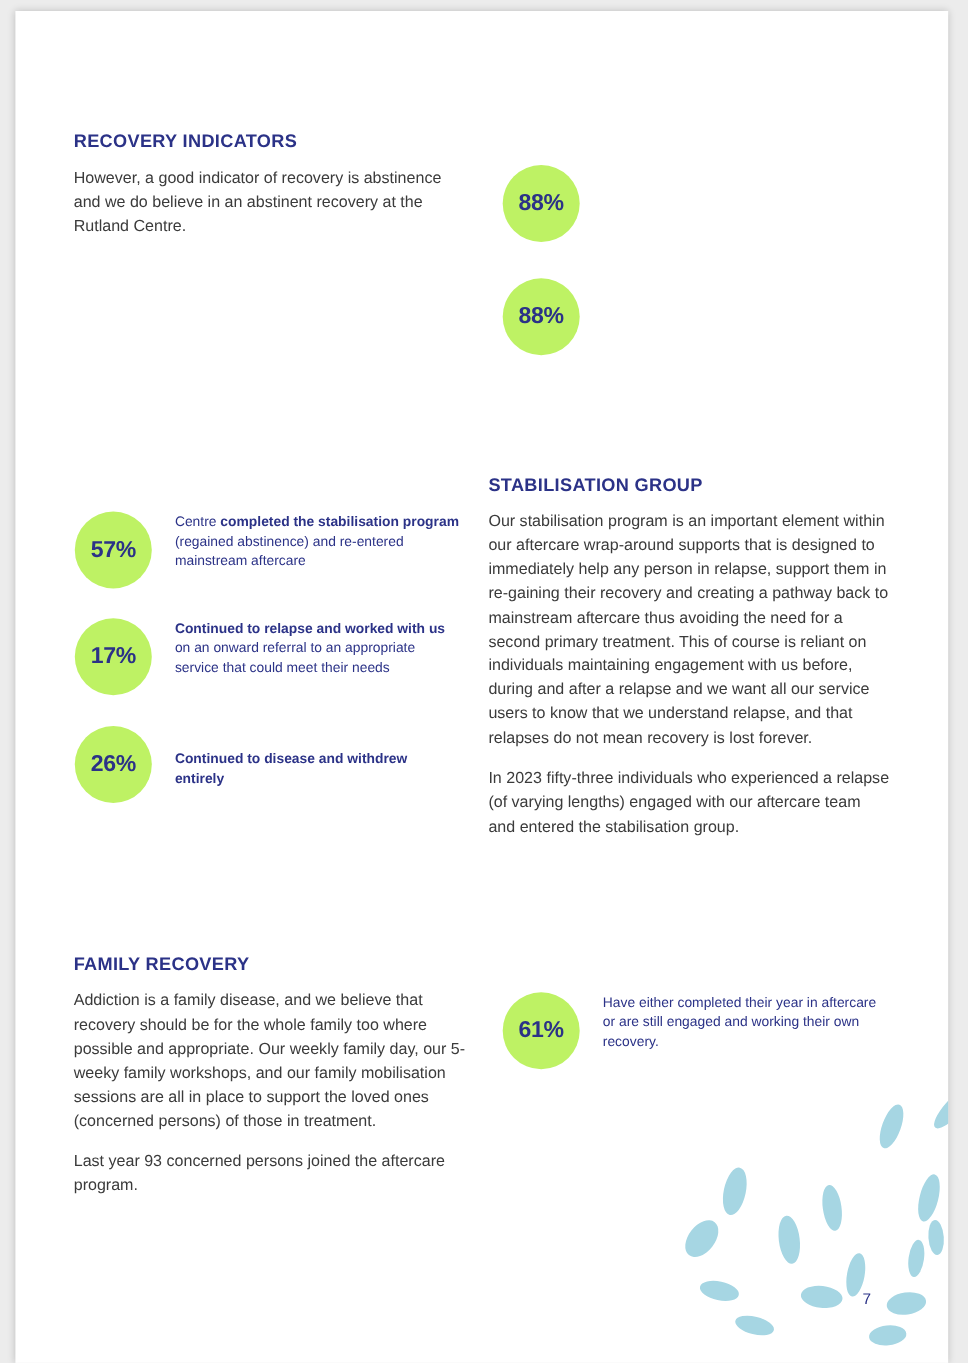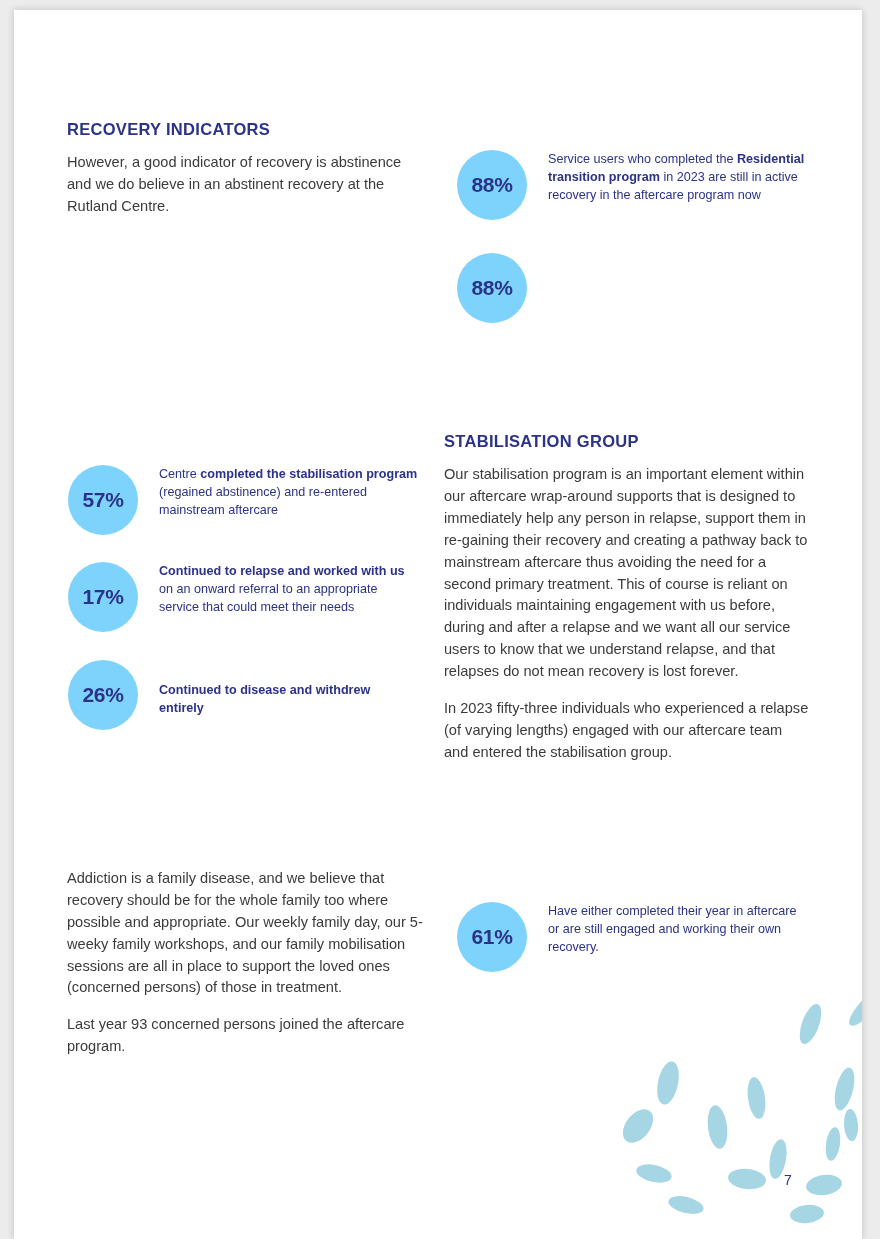--- a/index.html
+++ b/index.html
@@ -69,21 +69,21 @@
   .stat-row {
     position: absolute;
     display: flex;
     align-items: flex-start;
   }
   .stat-circle {
     width: 70px;
     height: 70px;
     min-width: 70px;
     border-radius: 50%;
-    background: #7dd3fc;
+    background: #bef264;
     display: flex;
     align-items: center;
     justify-content: center;
     color: #2b3287;
     font-size: 21px;
     font-weight: bold;
     letter-spacing: -0.3px;
   }
   .stat-text {
     color: #2b3287;
@@ -124,21 +124,20 @@
 <div id="page">
   <div id="sheet">
 
     <div class="col-left" style="top:110px;">
       <h2 class="section-heading">RECOVERY INDICATORS</h2>
       <p class="body-text">However, a good indicator of recovery is abstinence and we do believe in an abstinent recovery at the Rutland Centre.</p>
     </div>
 
     <div class="stat-row" style="left:443px; top:140px; width:348px;">
       <div class="stat-circle">88%</div>
-      <div class="stat-text"><span>Service users who completed the </span><b>Residential transition program</b><span> in 2023 are still in active recovery in the aftercare program now</span></div>
     </div>
 
     <div class="stat-row" style="left:443px; top:243px; width:348px;">
       <div class="stat-circle">88%</div>
     </div>
 
     <div class="stat-row" style="left:54px; top:455px; width:350px;">
       <div class="stat-circle">57%</div>
       <div class="stat-text"><span>Centre </span><b>completed the stabilisation program</b><span> (regained abstinence) and re-entered mainstream aftercare</span></div>
     </div>
@@ -153,20 +152,21 @@
       <div class="stat-text" style="padding-top:22px;"><span></span><b>Continued to disease and withdrew entirely</b><span></span></div>
     </div>
 
     <div class="col-right" style="top:422px;">
       <h2 class="section-heading">STABILISATION GROUP</h2>
       <p class="body-text">Our stabilisation program is an important element within our aftercare wrap-around supports that is designed to immediately help any person in relapse, support them in re-gaining their recovery and creating a pathway back to mainstream aftercare thus avoiding the need for a second primary treatment. This of course is reliant on individuals maintaining engagement with us before, during and after a relapse and we want all our service users to know that we understand relapse, and that relapses do not mean recovery is lost forever.</p>
       <p class="body-text">In 2023 fifty-three individuals who experienced a relapse (of varying lengths) engaged with our aftercare team and entered the stabilisation group.</p>
     </div>
 
     <div class="col-left" style="top:858px;">
+      <h2 class="section-heading">FAMILY RECOVERY</h2>
       <p class="body-text">Addiction is a family disease, and we believe that recovery should be for the whole family too where possible and appropriate. Our weekly family day, our 5-weeky family workshops, and our family mobilisation sessions are all in place to support the loved ones (concerned persons) of those in treatment.</p>
       <p class="body-text">Last year 93 concerned persons joined the aftercare program.</p>
     </div>
 
     <div class="stat-row" style="left:443px; top:892px; width:350px;">
       <div class="stat-circle">61%</div>
       <div class="stat-text"><span></span><b></b><span>Have either completed their year in aftercare or are still engaged and working their own recovery.</span></div>
     </div>
 
     <div id="petals">

